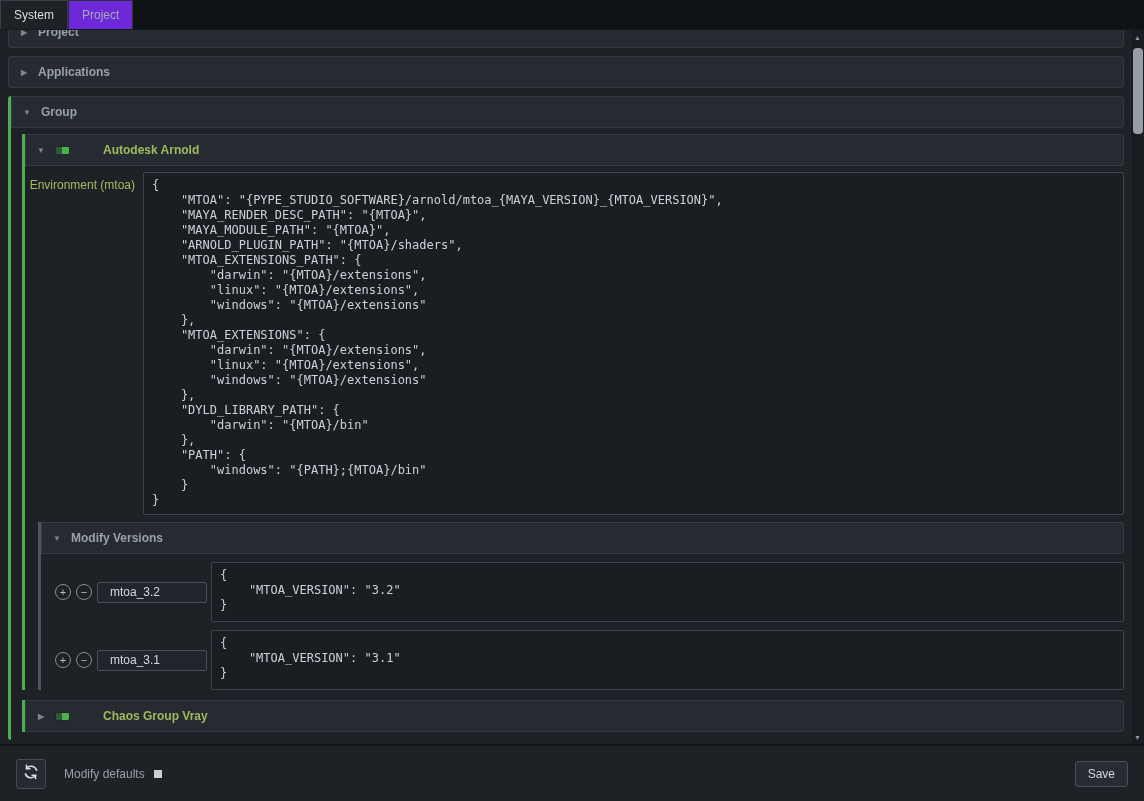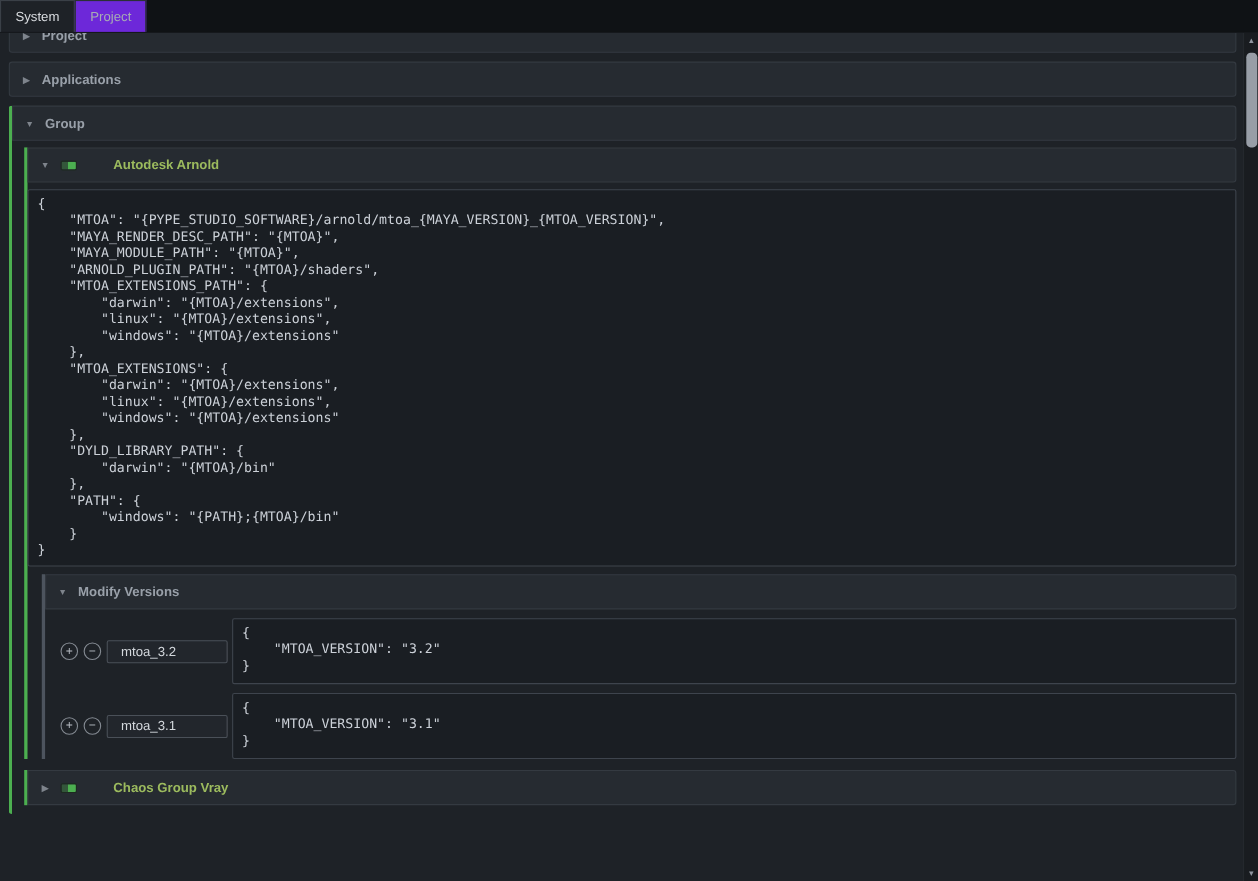--- a/index.html
+++ b/index.html
@@ -137,20 +137,21 @@
         <div class="sec-body">
 
           <div class="subsection">
             <div class="sec-header">
               <span class="arrow">▼</span>
               <span class="toggle"></span>
               <span class="green-title">Autodesk Arnold</span>
             </div>
 
             <div class="env-row">
+              <div class="env-label">Environment (mtoa)</div>
               <textarea class="env-text" wrap="off" spellcheck="false" style="">{
     "MTOA": "{PYPE_STUDIO_SOFTWARE}/arnold/mtoa_{MAYA_VERSION}_{MTOA_VERSION}",
     "MAYA_RENDER_DESC_PATH": "{MTOA}",
     "MAYA_MODULE_PATH": "{MTOA}",
     "ARNOLD_PLUGIN_PATH": "{MTOA}/shaders",
     "MTOA_EXTENSIONS_PATH": {
         "darwin": "{MTOA}/extensions",
         "linux": "{MTOA}/extensions",
         "windows": "{MTOA}/extensions"
     },
@@ -207,14 +208,29 @@
     </div>
 
     <div class="scrollbar">
       <div class="scroll-btn">▲</div>
       <div class="scroll-spacer"></div>
       <div class="scroll-btn">▼</div>
       <div class="scroll-thumb"></div>
     </div>
   </div>
 
+  <div class="footer">
+    <button class="refresh-btn">
+      <span>
+        <svg width="16" height="16" viewBox="0 0 16 16" fill="none" stroke="#d9dce1" stroke-width="1.6" stroke-linecap="round" stroke-linejoin="round">
+          <path d="M13.6 6.1A6 6 0 0 0 3.4 4.4"></path>
+          <path d="M3.5 1.4v3.4h3.4"></path>
+          <path d="M2.4 9.9a6 6 0 0 0 10.2 1.7"></path>
+          <path d="M12.5 14.6v-3.4H9.1"></path>
+        </svg>
+      </span>
+    </button>
+    <span class="modify-label">Modify defaults</span>
+    <span class="modify-indicator"></span>
+    <button class="save-btn">Save</button>
+  </div>
 
 </div>
 
 </body></html>

